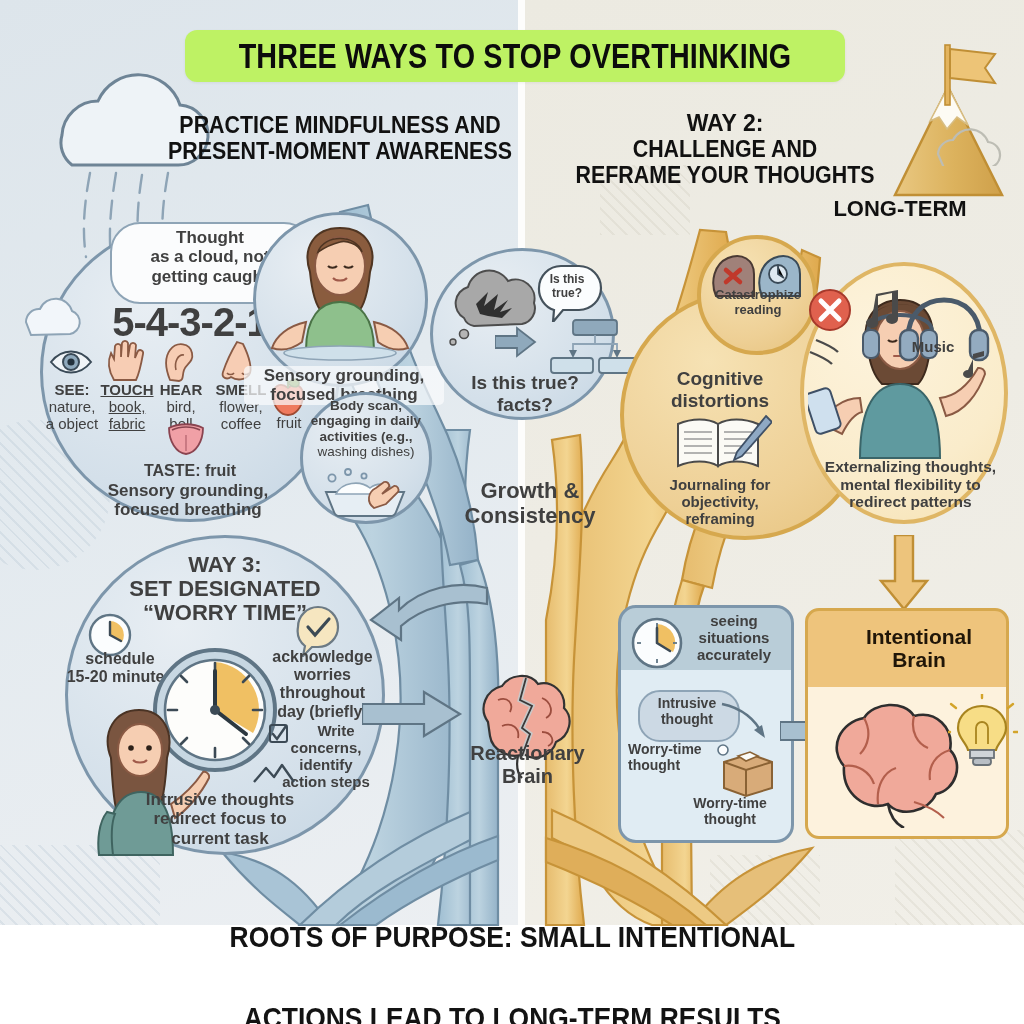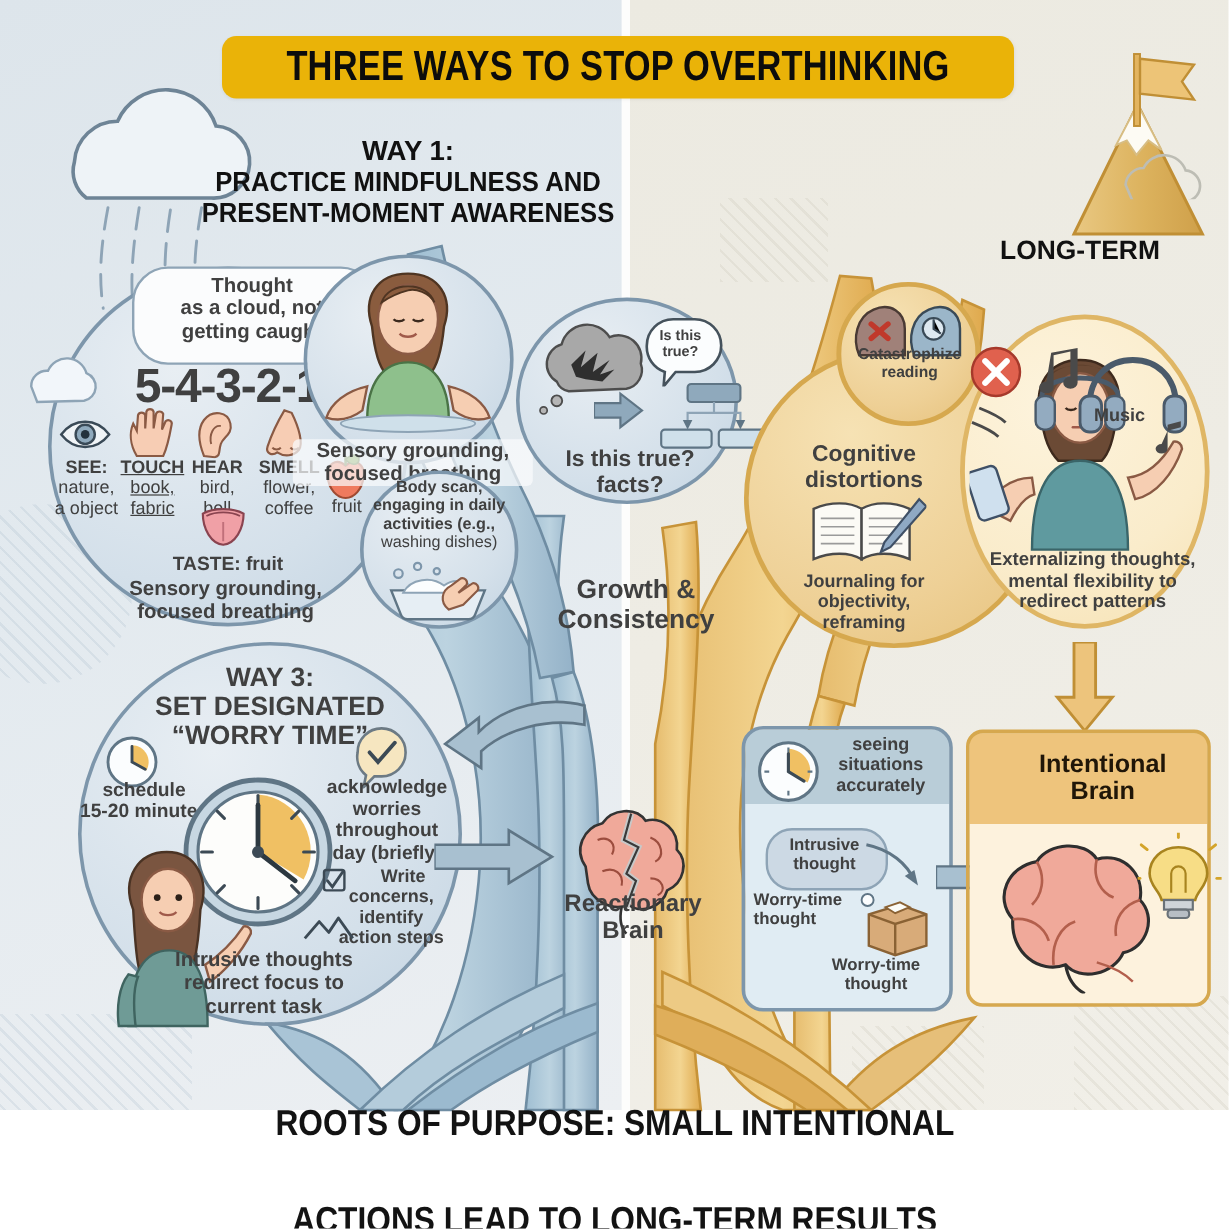--- a/index.html
+++ b/index.html
@@ -17,21 +17,21 @@
   #panel-right{left:523px;width:501px;background:linear-gradient(160deg,#eceae1 0%,#eeece4 50%,#f1efe8 100%);}
   #panel-divider{position:absolute;left:518px;top:0;width:7px;height:925px;background:#fdfdfc;}
 
   .hatch{position:absolute;opacity:.5;}
   .hatch-l{background:repeating-linear-gradient(45deg,rgba(140,165,185,.33) 0 2px,transparent 2px 9px);}
   .hatch-r{background:repeating-linear-gradient(45deg,rgba(175,170,150,.30) 0 2px,transparent 2px 9px);}
 
   
   #title-bar{
     position:absolute;left:185px;top:30px;width:660px;height:52px;
-    background:#eab308;border-radius:12px;
+    background:#bef264;border-radius:12px;
     display:flex;align-items:center;justify-content:center;
     box-shadow:0 1px 3px rgba(0,0,0,.06);
   }
   #title-bar span{
     font-size:35px;font-weight:bold;letter-spacing:.2px;color:#0c0c0c;
     transform:scaleX(.82);transform-origin:center;white-space:nowrap;
   }
 
   .way-head{position:absolute;text-align:center;color:#111;font-weight:bold;line-height:1.13;}
   .way-head .n{font-size:23px;display:block;}
@@ -145,25 +145,29 @@
     </g>
     <g stroke="#8ea4b6" stroke-width="2.4" stroke-dasharray="18 10" fill="none" stroke-linecap="round">
       <path d="M80 128 C74 160 72 185 76 212"></path>
       <path d="M106 128 C100 165 98 192 102 222"></path>
       <path d="M132 130 C126 168 126 196 132 228"></path>
       <path d="M158 128 C152 162 150 188 156 214"></path>
     </g>
   </svg>
 
   <div class="way-head" id="way1-head">
-    <span class="n">WAY 1:</span>
     <span class="t">PRACTICE MINDFULNESS AND</span>
     <span class="t">PRESENT-MOMENT AWARENESS</span>
   </div>
 
+  <div class="way-head" id="way2-head">
+    <span class="n">WAY 2:</span>
+    <span class="t">CHALLENGE AND</span>
+    <span class="t">REFRAME YOUR THOUGHTS</span>
+  </div>
 
   <svg class="svgabs" width="200" height="200" style="left:835px;top:35px;">
     <defs>
         <linearGradient id="mg" x1="0" y1="0" x2="1" y2="0">
       <stop offset="0%" stop-color="#e9c882"></stop>
           <stop offset="55%" stop-color="#dcb25d"></stop>
           <stop offset="100%" stop-color="#cfa04a"></stop>
     </linearGradient>
       </defs>
     <path d="M60 160 L113 52 L167 160 Z" fill="url(#mg)" stroke="#c08f35" stroke-width="2.5"></path>

